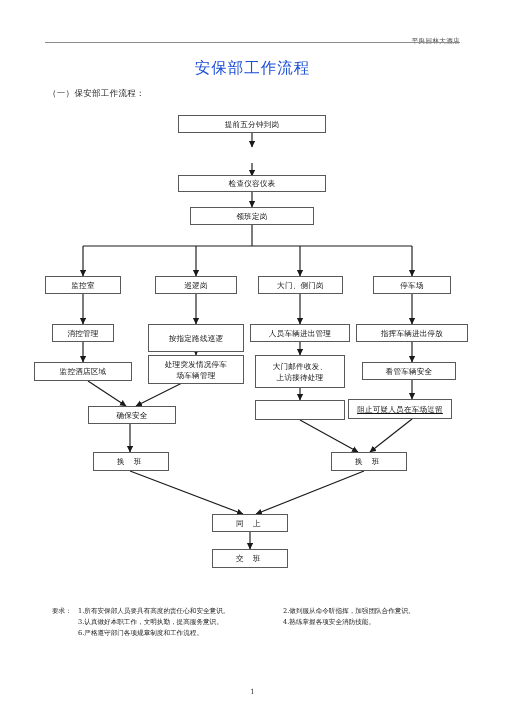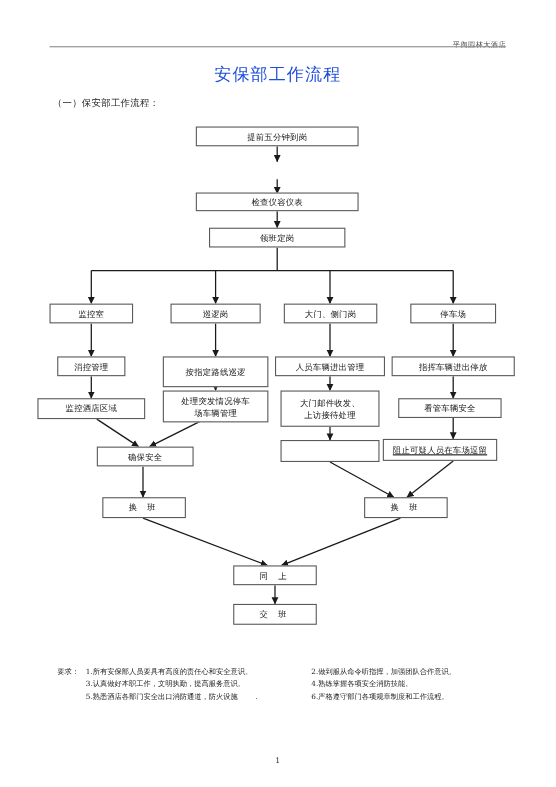--- a/index.html
+++ b/index.html
@@ -192,21 +192,18 @@
       <span class="req-colA">1.所有安保部人员要具有高度的责任心和安全意识。</span>
       <span class="req-colB">2.做到服从命令听指挥，加强团队合作意识。</span>
     </div>
     <div class="req-row">
       <span class="req-lead"></span>
       <span class="req-colA">3.认真做好本职工作，文明执勤，提高服务意识。</span>
       <span class="req-colB">4.熟练掌握各项安全消防技能。</span>
     </div>
     <div class="req-row">
       <span class="req-lead"></span>
-      <span class="req-colA">
-        <span>5.熟悉酒店各部门安全出口消防通道，防火设施</span><span class="req-dot">.</span>
-      </span>
       <span class="req-colB">6.严格遵守部门各项规章制度和工作流程。</span>
     </div>
   </div>
 
   <div class="pagenum">1</div>
 </div>
 
 </body></html>

